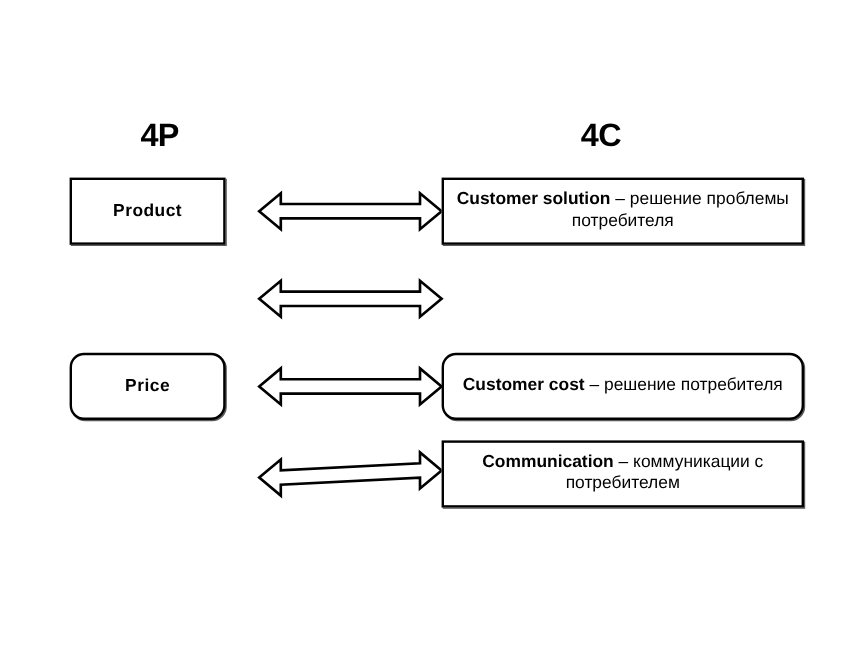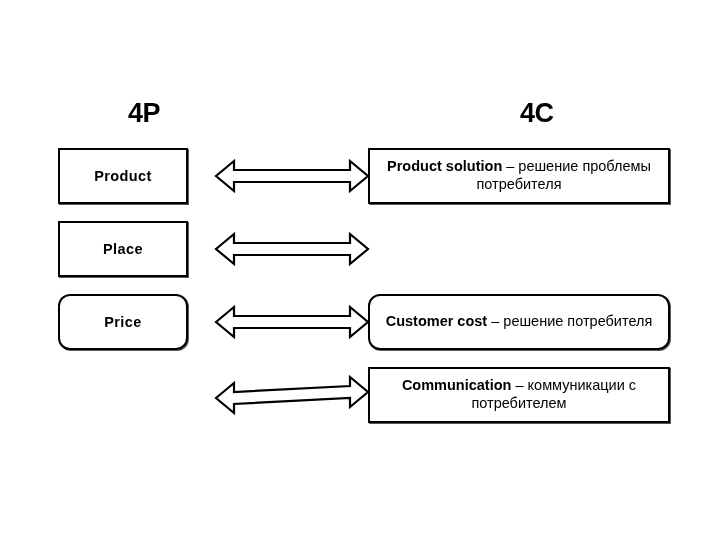--- a/index.html
+++ b/index.html
@@ -26,22 +26,22 @@
   .col-header {
     position: absolute;
     font-family: "Liberation Sans", sans-serif;
     font-weight: bold;
     font-size: 27px;
     line-height: 1;
     color: #000000;
     letter-spacing: -0.5px;
     white-space: nowrap;
   }
-  #header-4p { left: 128px; top: 100px; }
-  #header-4c { left: 520px; top: 100px; }
+  #header-4p { left: 117px; top: 100px; }
+  #header-4c { left: 484px; top: 100px; }
 
   
   .box {
     position: absolute;
     box-sizing: border-box;
     background: #ffffff;
     border: 2px solid #000000;
     display: flex;
     align-items: center;
     justify-content: center;
@@ -109,25 +109,24 @@
   <div class="box box-left row1">Product</div>
 
   <div class="arrow row1">
     <svg viewBox="0 0 156 44" preserveAspectRatio="none" aria-hidden="true">
       <polygon points="2,22 20,7 20,16 136,16 136,7 154,22 136,37 136,28 20,28 20,37"></polygon>
     </svg>
   </div>
 
   <div class="box box-right row1">
     <span>
-      <span class="lead">Product solution</span><span> – </span><span>решение проблемы потребителя</span>
+      <span class="lead">Customer solution</span><span> – </span><span>решение проблемы потребителя</span>
     </span>
   </div>
 
-  <div class="box box-left row2">Place</div>
 
   <div class="arrow row2">
     <svg viewBox="0 0 156 44" preserveAspectRatio="none" aria-hidden="true">
       <polygon points="2,22 20,7 20,16 136,16 136,7 154,22 136,37 136,28 20,28 20,37"></polygon>
     </svg>
   </div>
 
 
   <div class="box box-left row3">Price</div>
 

